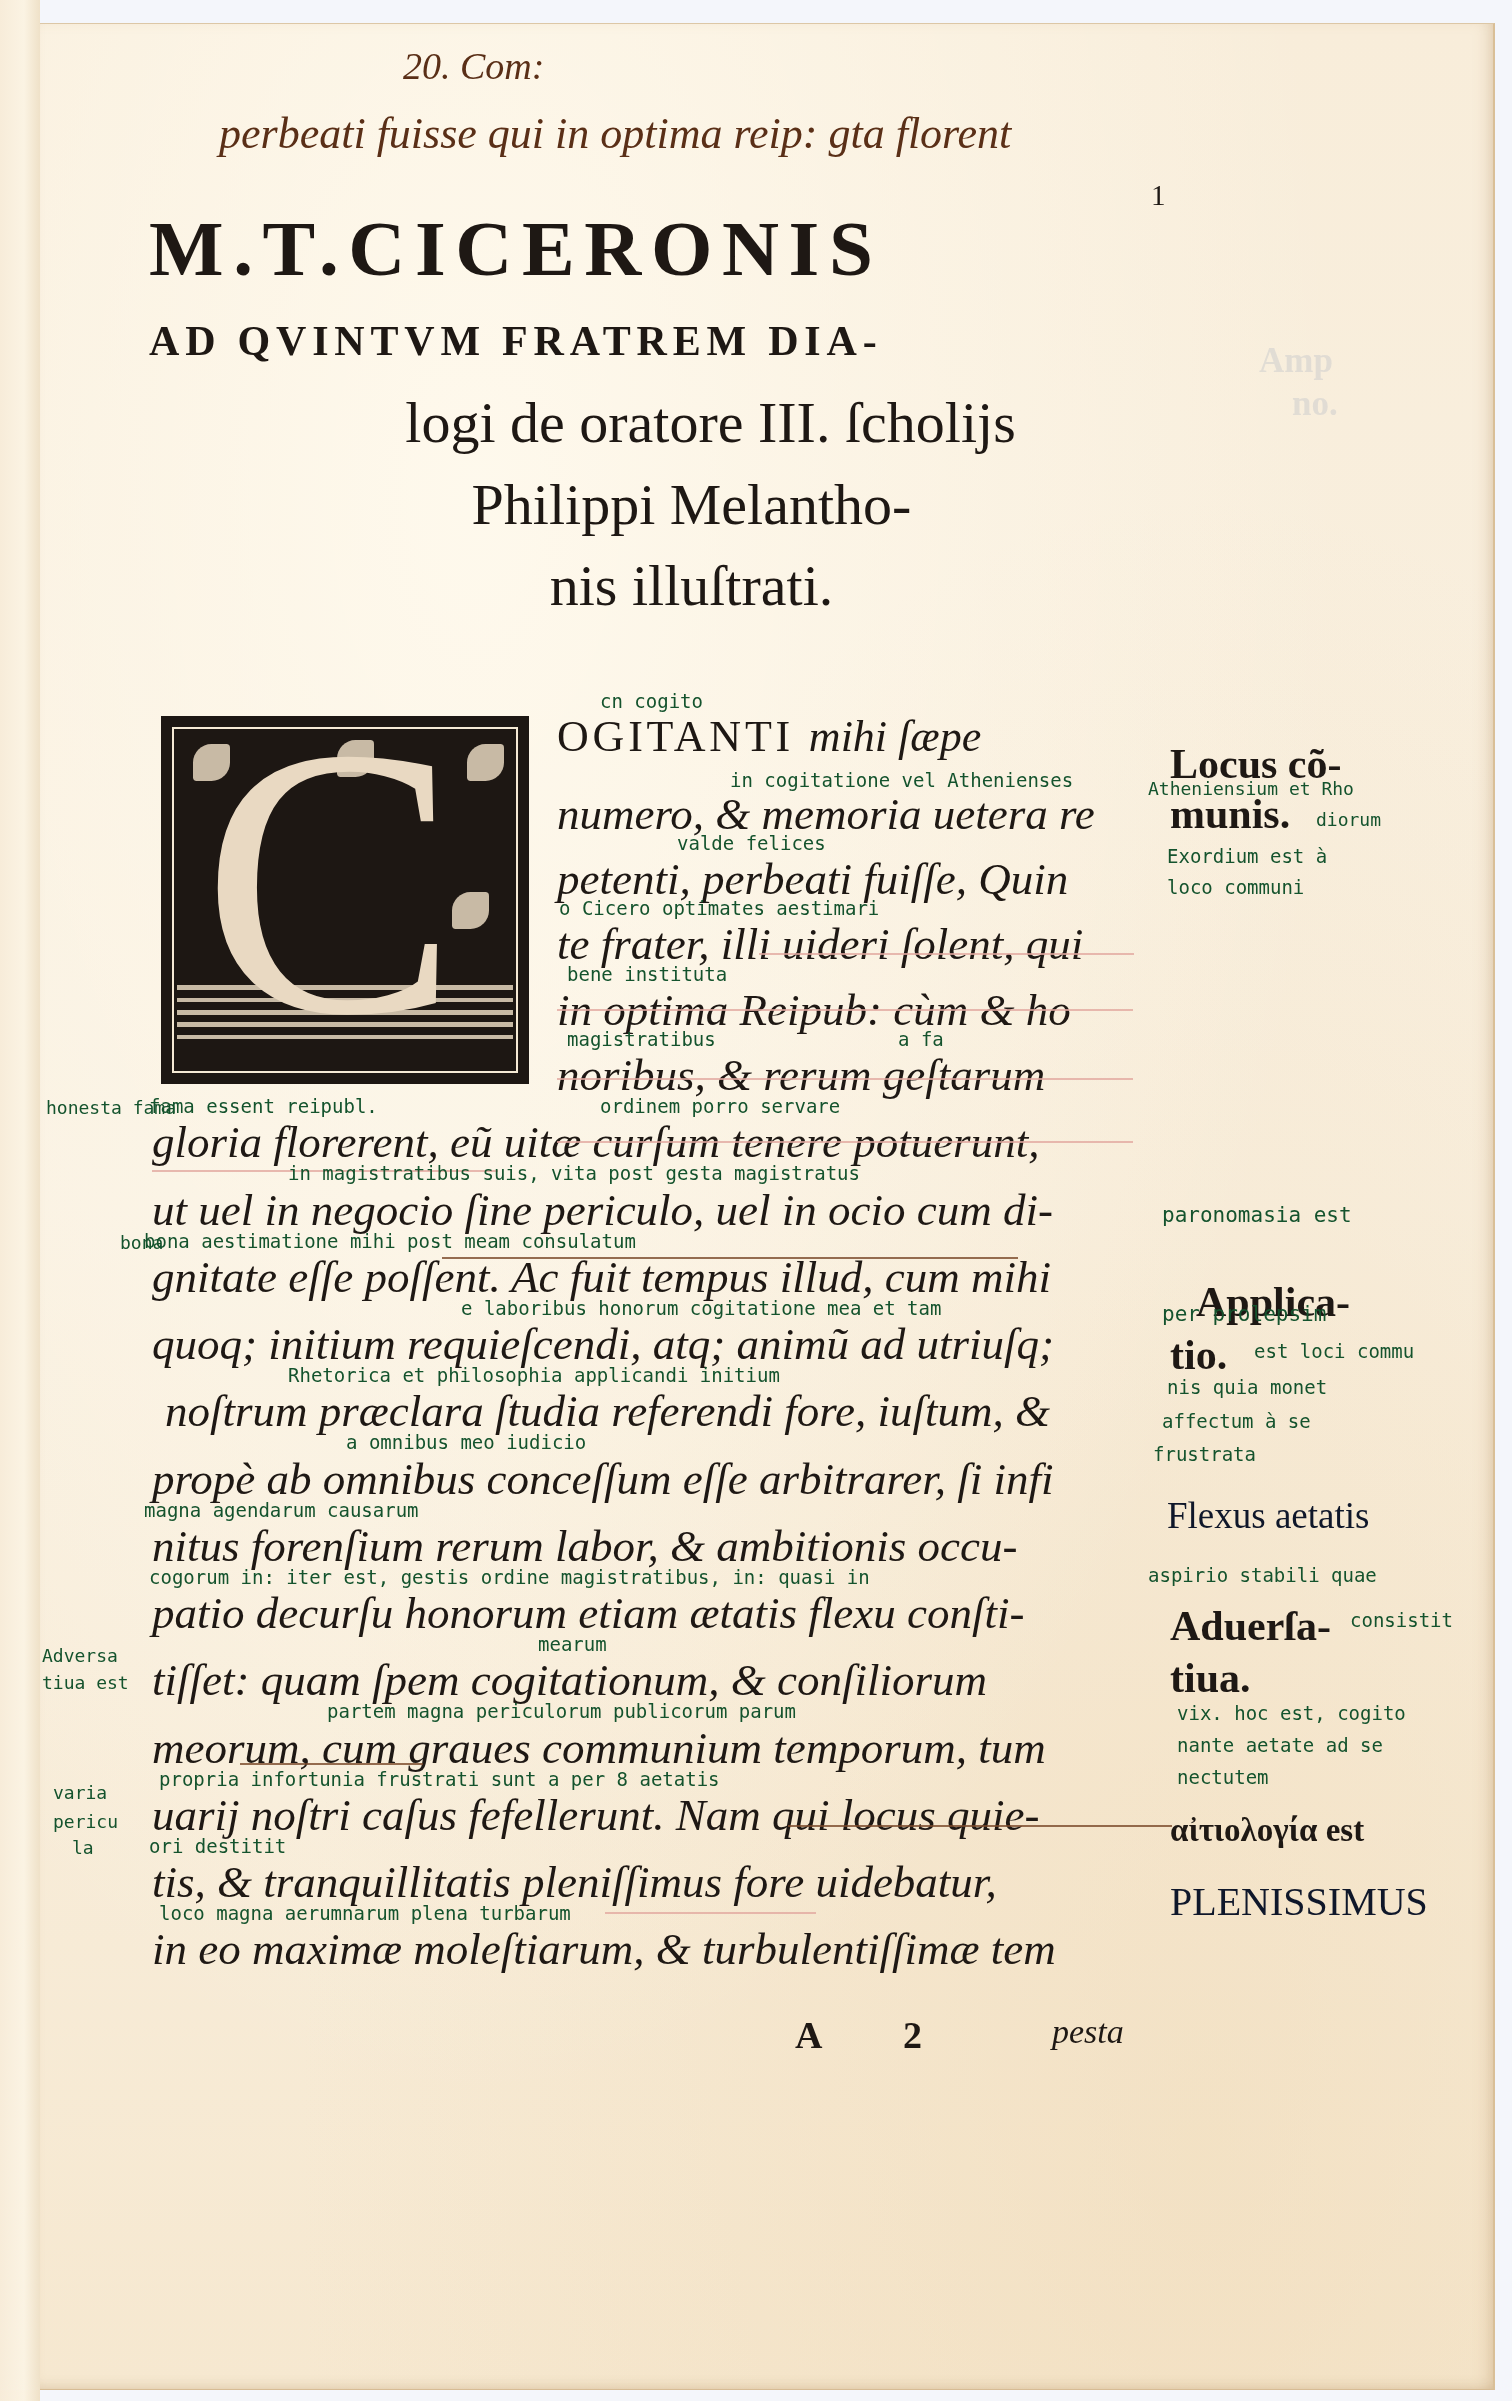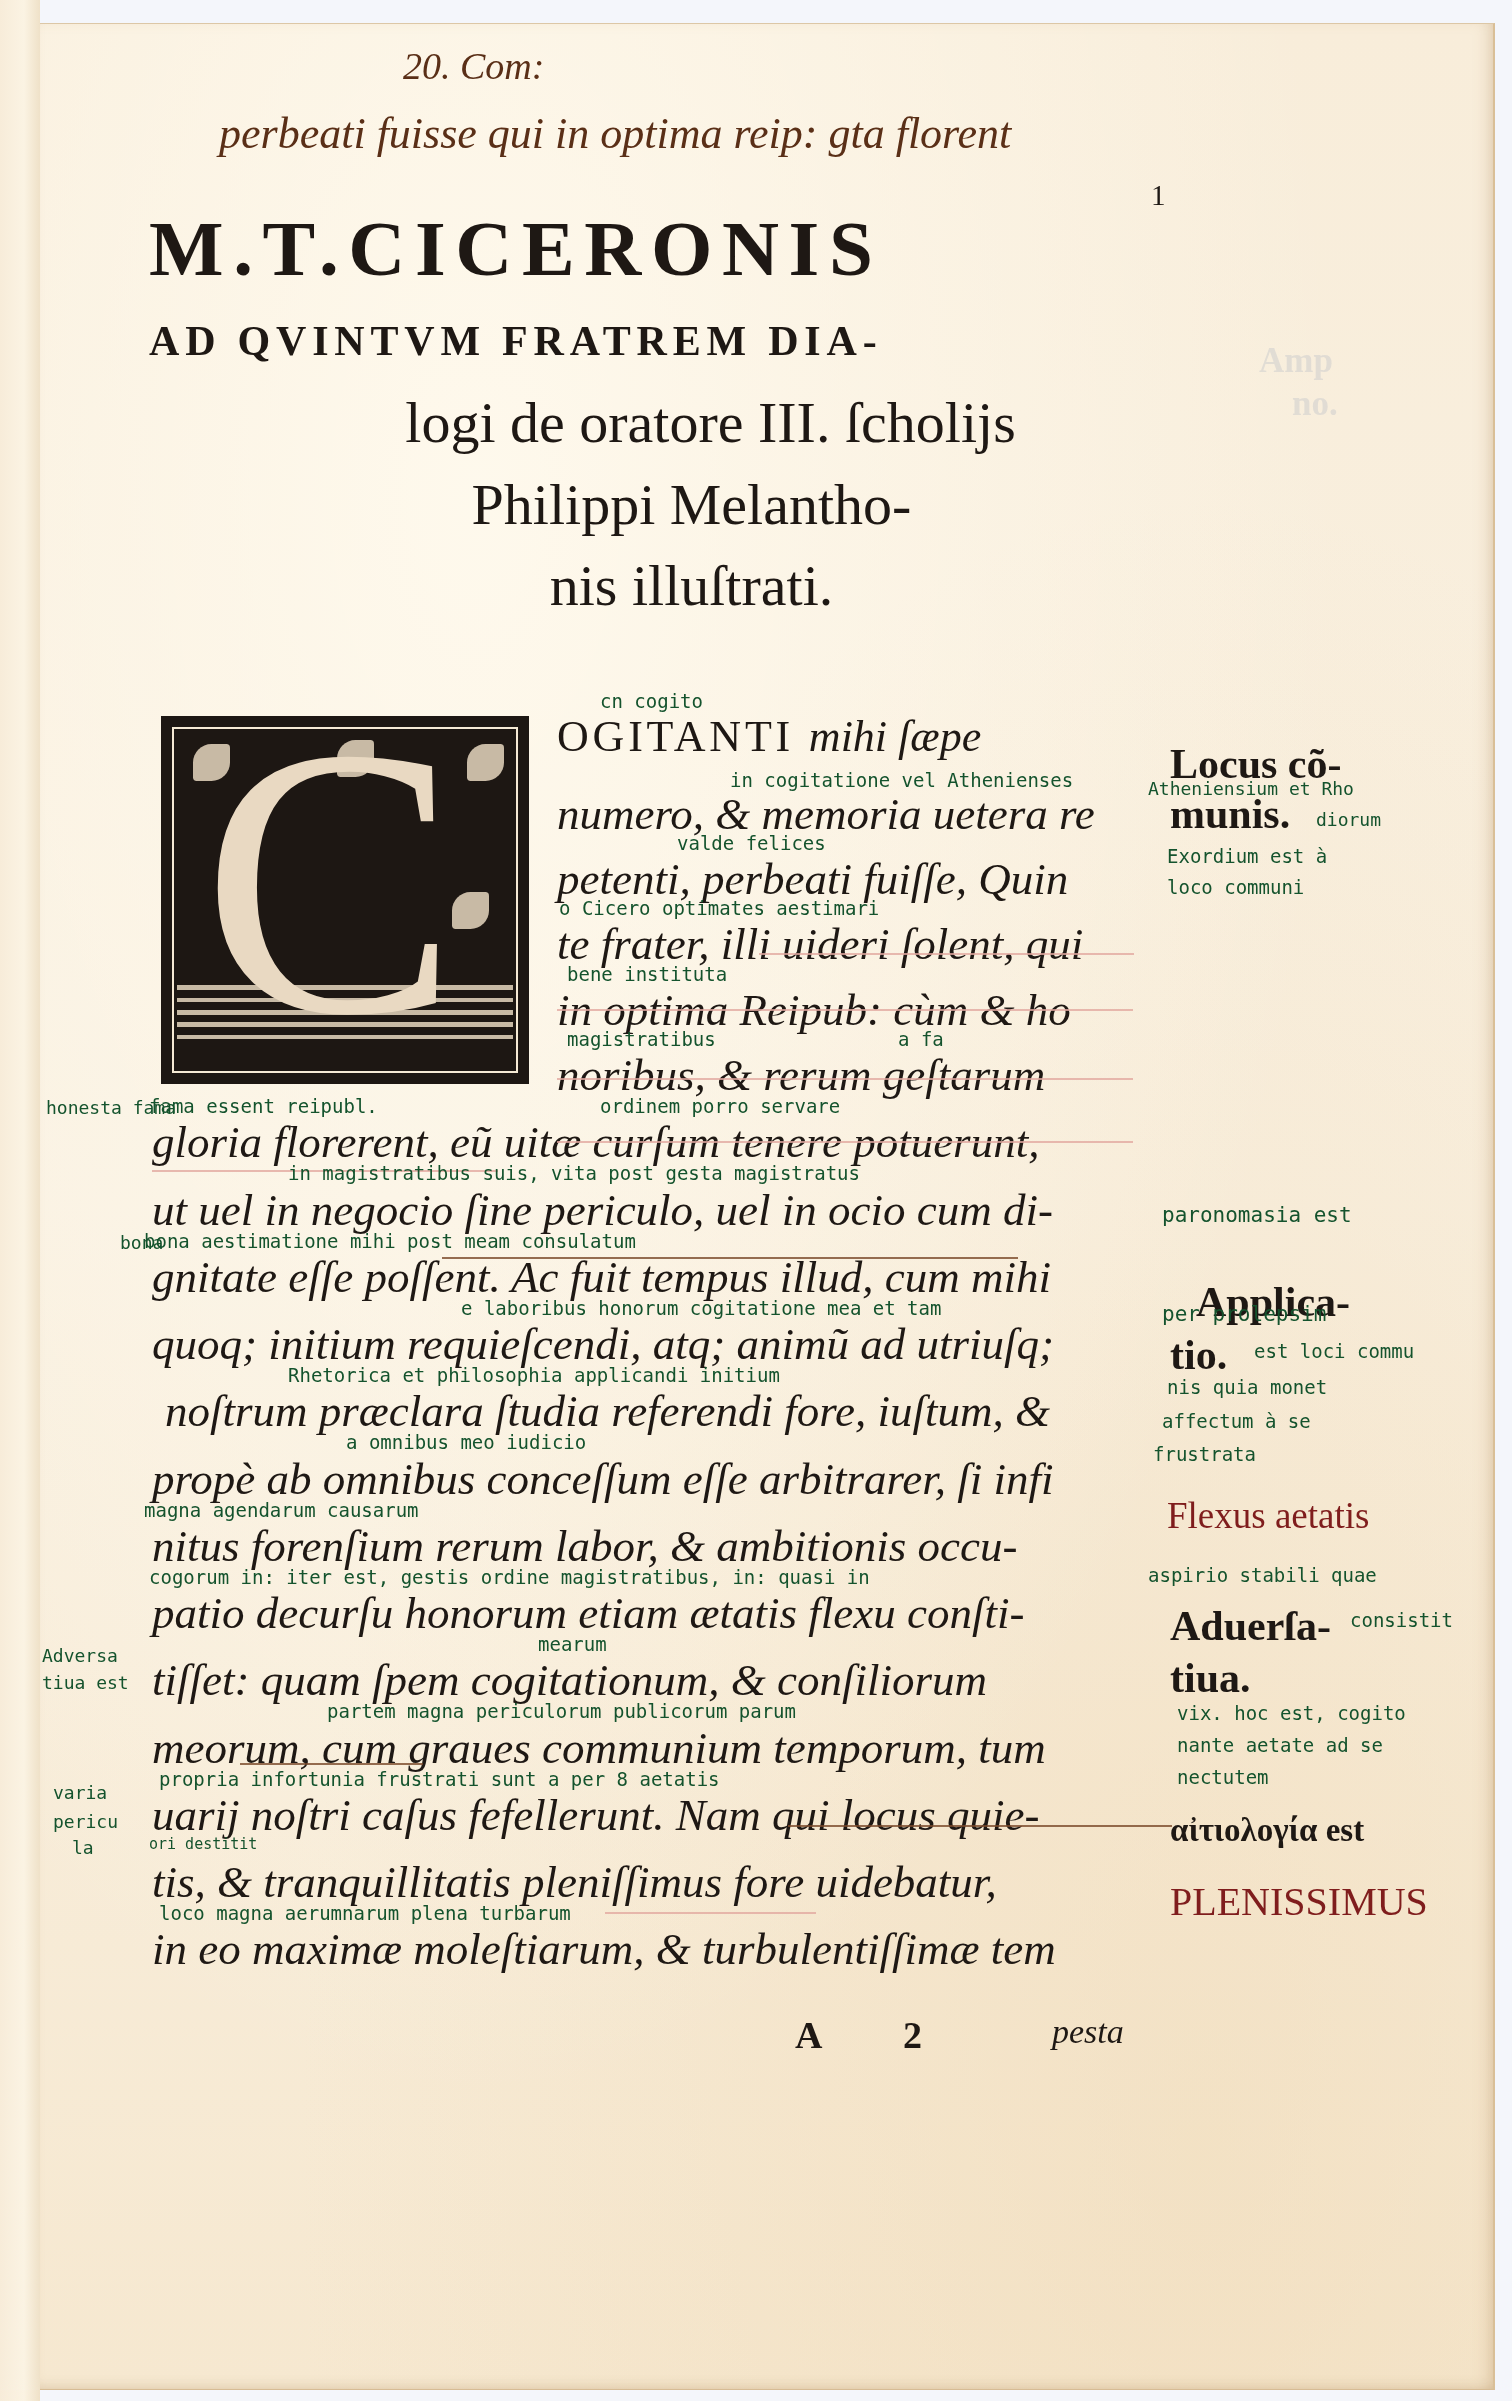--- a/index.html
+++ b/index.html
@@ -18,21 +18,21 @@
       radial-gradient(ellipse at 30% 20%, rgba(255,250,238,0.9) 0%, rgba(255,250,238,0) 60%),
       radial-gradient(ellipse at 80% 90%, rgba(238,215,178,0.45) 0%, rgba(238,215,178,0) 55%),
       linear-gradient(180deg,#f8edda 0%,#f9f0e0 50%,#f6e8d0 100%);
     border-right:2.9px solid #d9bf97;
     border-bottom:1.9px solid #d7bc94;
     border-top:1.9px solid #dcc7a6;
     box-shadow: inset -11.5px 0 17.3px -9.6px rgba(170,130,80,0.35), inset 0 -9.6px 13.4px -9.6px rgba(170,130,80,0.3);
   }
   .ink { color:#1e1814; }
   .hand { position:absolute; color:#14532d; font-family:"DejaVu Sans Mono","Liberation Mono",monospace; white-space:nowrap; }
-  .hand.red { color:#7f1d1d; font-family:"Liberation Serif",serif; font-style:normal; }
+  .hand.red { color:#0f172a; font-family:"Liberation Serif",serif; font-style:normal; }
   .hand.big { color:#5a2f17; font-family:"Liberation Serif",serif; font-style:italic; }
 
   .title1 { position:absolute; left:149px; top:204px; font-size:79px; letter-spacing:9.6px; font-weight:bold; }
   .title2 { position:absolute; left:149px; top:317px; font-size:42px; letter-spacing:5.8px; font-variant:small-caps; font-weight:bold; }
   .title3 { position:absolute; left:0; width:1345px; text-align:center; font-size:58px; }
   .folio { position:absolute; left:1151px; top:179px; font-size:29px; }
 
   .initial {
     position:absolute; left:161px; top:716px; width:368px; height:368px;
     background:#1d1713; border:3.8px solid #1d1713; box-sizing:border-box;
@@ -140,21 +140,21 @@
 <div class="hand" style="left:288px;top:1162px;font-size:19px;">in magistratibus suis, vita    post gesta magistratus</div>
 <div class="hand" style="left:144px;top:1230px;font-size:19px;">bona aestimatione    mihi post meam consulatum</div>
 <div class="hand" style="left:461px;top:1297px;font-size:19px;">e laboribus honorum    cogitatione    mea et tam</div>
 <div class="hand" style="left:288px;top:1364px;font-size:19px;">Rhetorica et philosophia applicandi    initium</div>
 <div class="hand" style="left:346px;top:1431px;font-size:19px;">a omnibus    meo iudicio</div>
 <div class="hand" style="left:144px;top:1499px;font-size:19px;">magna agendarum causarum</div>
 <div class="hand" style="left:149px;top:1566px;font-size:19px;">cogorum in: iter est, gestis ordine magistratibus, in: quasi in   </div>
 <div class="hand" style="left:538px;top:1633px;font-size:19px;">mearum</div>
 <div class="hand" style="left:327px;top:1700px;font-size:19px;">partem    magna    periculorum publicorum parum</div>
 <div class="hand" style="left:159px;top:1768px;font-size:19px;">propria    infortunia frustrati sunt    a per 8 aetatis</div>
-<div class="hand" style="left:149px;top:1835px;font-size:15px;">ori    destitit</div>
+<div class="hand" style="left:149px;top:1835px;font-size:19px;">ori    destitit</div>
 <div class="hand" style="left:159px;top:1902px;font-size:19px;">loco magna aerumnarum    plena turbarum</div>
 <div class="hand" style="left:149px;top:1095px;font-size:19px;">fama    essent reipubl.</div>
 
 <div class="hand" style="left:46px;top:1097px;font-size:18px;">honesta fama</div>
 <div class="hand" style="left:120px;top:1232px;font-size:18px;">bona</div>
 <div class="hand" style="left:42px;top:1645px;font-size:18px;">Adversa</div>
 <div class="hand" style="left:42px;top:1672px;font-size:18px;">tiua est</div>
 <div class="hand" style="left:53px;top:1782px;font-size:18px;">varia</div>
 <div class="hand" style="left:53px;top:1811px;font-size:18px;">pericu</div>
 <div class="hand" style="left:72px;top:1837px;font-size:18px;">la</div>

